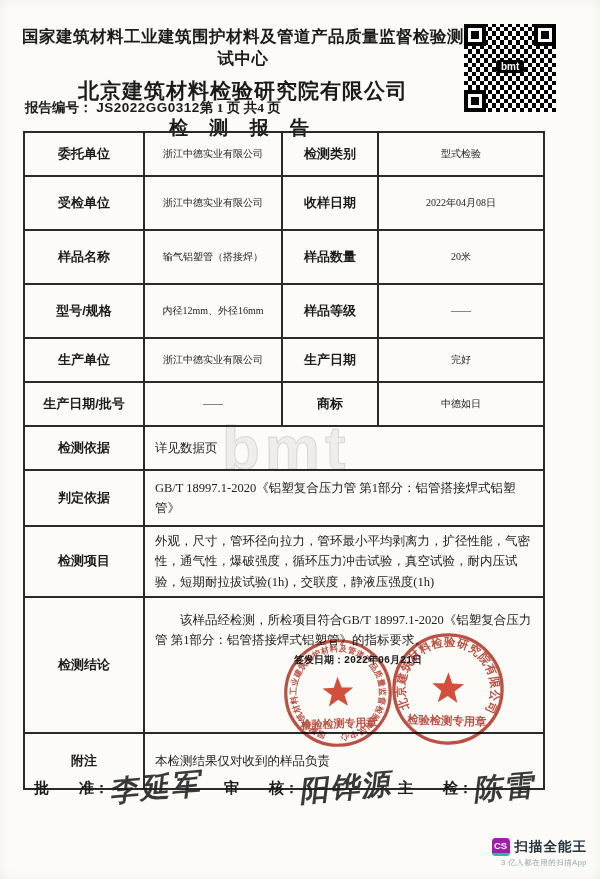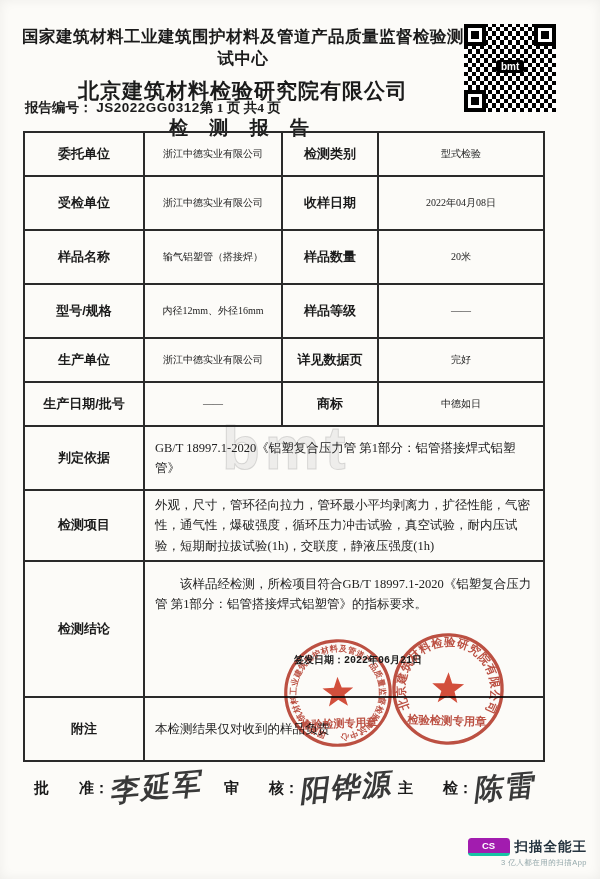--- a/index.html
+++ b/index.html
@@ -29,42 +29,42 @@
   .page-indicator{font-size:13.5px;font-weight:bold;}
   
   table.report{position:absolute;top:131px;left:23px;width:520px;border-collapse:collapse;table-layout:fixed;z-index:2;background:transparent;}
   table.report td{border:2px solid #2a2a2a;overflow:hidden;}
   .lab{font-family:"Liberation Sans",sans-serif;font-weight:bold;font-size:13px;text-align:center;padding:12px 2px;margin-top:14px;}
   .val{font-size:10px;text-align:center;padding:0 4px;line-height:1.45;color:#222;}
   .val-wide{font-size:12.5px;text-align:left;padding:4px 10px;line-height:1.62;color:#222;}
   .cell-top{vertical-align:top;}
   .cell-top p{margin:8px 0 0 0;text-indent:2em;}
   .h40{height:40px}.h42{height:54px}.h44{height:44px}.h32{height:32px}
-  .h30{height:30px}.h56{height:64px}.h66{height:66px}.h136{height:136px}
+  .h30{height:30px}.h56{height:56px}.h66{height:66px}.h136{height:136px}
   
   .watermark{position:absolute;top:412px;left:222px;font-family:"Liberation Sans",sans-serif;
      font-weight:bold;font-size:62px;letter-spacing:5px;color:rgba(175,175,175,.18);
      -webkit-text-stroke:1px rgba(160,160,160,.35);z-index:1;}
   
   .issue-date{position:absolute;top:653px;left:294px;z-index:6;
      font-family:Liberation Mono, monospace;font-weight:bold;font-size:10px;white-space:nowrap;}
   .stamp{position:absolute;z-index:5;opacity:.88;mix-blend-mode:multiply;}
   .stamp-left{left:281px;top:636px;transform:rotate(-2deg);}
   .stamp-right{left:389px;top:630px;transform:rotate(2deg);}
   
   .sign-row{position:absolute;top:768px;left:0;width:600px;height:56px;z-index:2;}
   .sign-group{position:absolute;display:flex;align-items:center;}
   .sg-approve{left:34px}.sg-review{left:224px}.sg-chief{left:398px}
   .sign-label{font-family:Liberation Mono, monospace;font-weight:bold;font-size:15px;white-space:nowrap;}
   .sign-name{display:inline-block;margin-left:2px;font-size:29px;font-weight:bold;color:#1f1f1f;
      transform:rotate(-5deg) skewX(-12deg);letter-spacing:2px;opacity:.88;white-space:nowrap;}
   
   .scan-footer{position:absolute;right:13px;bottom:11px;text-align:right;z-index:3;}
   .cs-row{display:flex;align-items:center;justify-content:flex-end;gap:5px;}
-  .cs-badge{width:42px;height:18px;background:#a21caf;color:#fff;border-radius:3.5px;
+  .cs-badge{width:18px;height:18px;background:#a21caf;color:#fff;border-radius:3.5px;
      font-family:"Liberation Sans",sans-serif;font-weight:bold;font-size:9.5px;
      display:flex;align-items:center;justify-content:center;border-bottom:3px solid #17c3a3;box-sizing:border-box;}
   .cs-name{font-family:"Liberation Sans",sans-serif;font-weight:bold;font-size:13.5px;color:#24333e;letter-spacing:1px;}
   .cs-tag{font-family:"Liberation Sans",sans-serif;font-size:7.5px;color:#94a8ab;margin-top:2px;letter-spacing:.5px;}
   .stamp text{font-family:"Liberation Sans",sans-serif;font-weight:bold;}
 </style>
 </head>
 <body>
 
 <div class="page">
@@ -127,28 +127,32 @@
     </tr>
     <tr class="h42">
       <td class="lab">型号/规格</td>
       <td class="val">内径12mm、外径16mm</td>
       <td class="lab">样品等级</td>
       <td class="val">——</td>
     </tr>
     <tr class="h40">
       <td class="lab">生产单位</td>
       <td class="val">浙江中德实业有限公司</td>
-      <td class="lab">详见数据页</td>
+      <td class="lab">生产日期</td>
       <td class="val">完好</td>
     </tr>
     <tr class="h32">
       <td class="lab">生产日期/批号</td>
       <td class="val">——</td>
       <td class="lab">商标</td>
       <td class="val">中德如日</td>
+    </tr>
+    <tr class="h30">
+      <td class="lab">检测依据</td>
+      <td class="val-wide" colspan="3">详见数据页</td>
     </tr>
     <tr class="h56">
       <td class="lab">判定依据</td>
       <td class="val-wide" colspan="3">GB/T 18997.1-2020《铝塑复合压力管 第1部分：铝管搭接焊式铝塑管》</td>
     </tr>
     <tr class="h66">
       <td class="lab">检测项目</td>
       <td class="val-wide" colspan="3">外观，尺寸，管环径向拉力，管环最小平均剥离力，扩径性能，气密性，通气性，爆破强度，循环压力冲击试验，真空试验，耐内压试验，短期耐拉拔试验(1h)，交联度，静液压强度(1h)</td>
     </tr>
     <tr class="h136">

